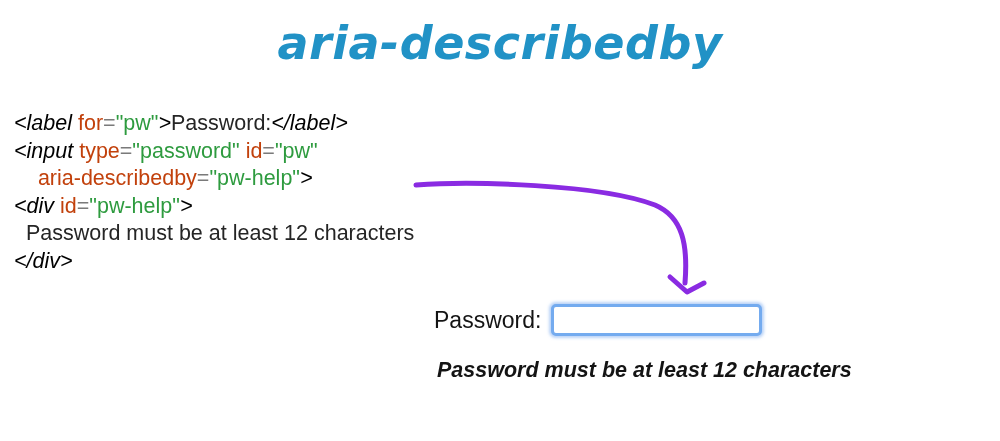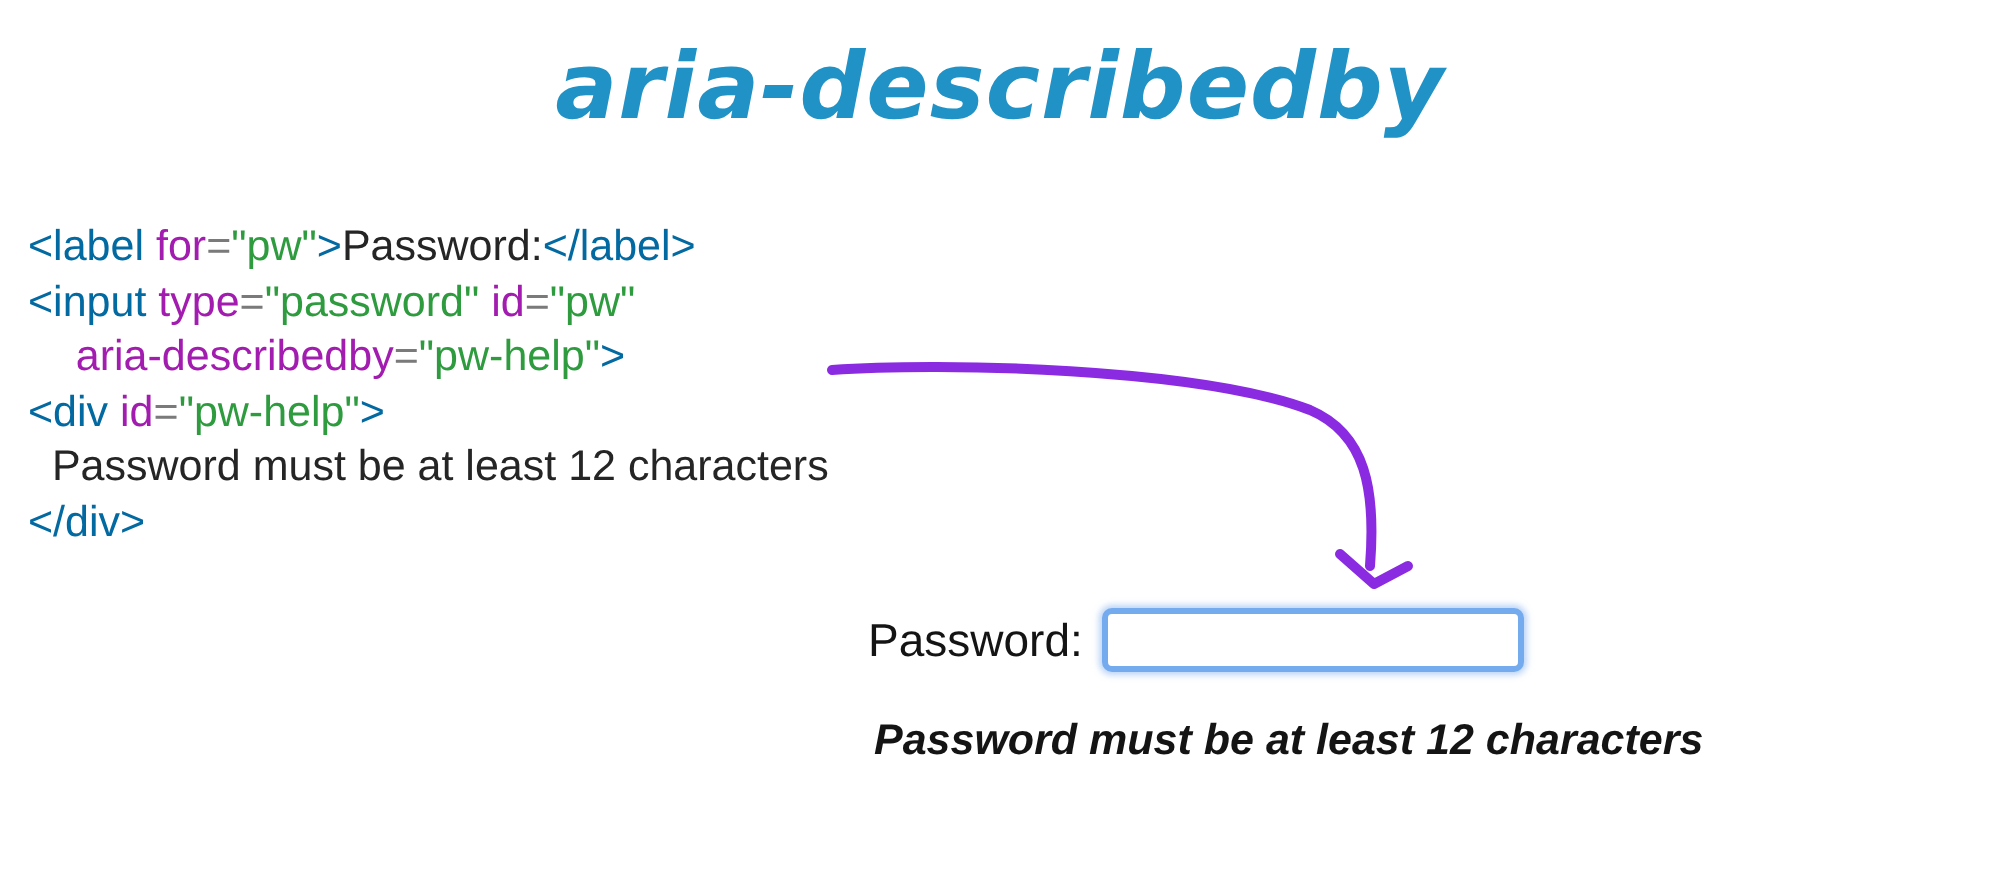--- a/index.html
+++ b/index.html
@@ -38,22 +38,22 @@
     left: 14px;
     top: 110px;
     font-family: "Liberation Sans", sans-serif;
     font-size: 21.5px;
     line-height: 27.5px;
     white-space: pre;
   }
   #code-block .code-line {
     white-space: pre;
   }
-  .tok-tag    { color: #0369a1; }
-  .tok-attr   { color: #a21caf; }
+  .tok-tag    { color: #000000; font-style: italic; }
+  .tok-attr   { color: #c2410c; }
   .tok-eq     { color: #7a7a7a; }
   .tok-val    { color: #2e9b3f; }
   .tok-text   { color: #252525; }
 
   
   #arrow-svg {
     position: absolute;
     left: 400px;
     top: 165px;
     width: 310px;

